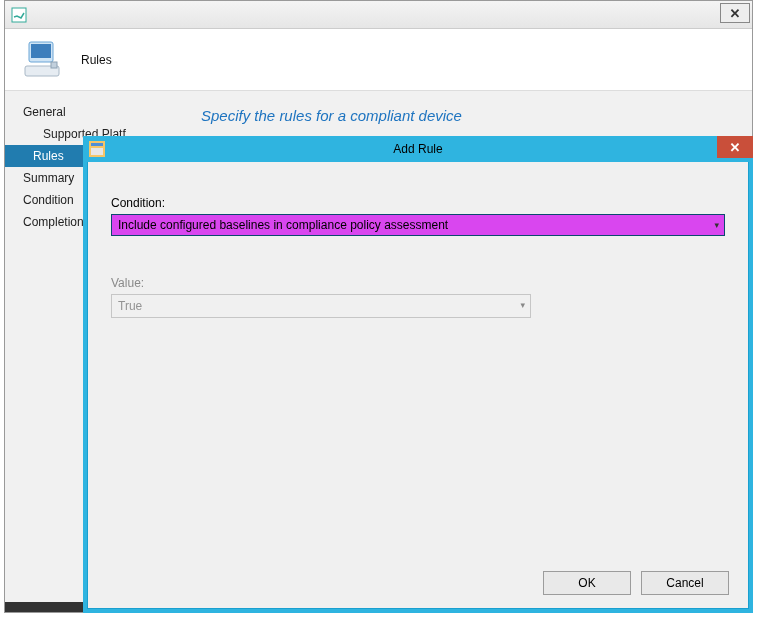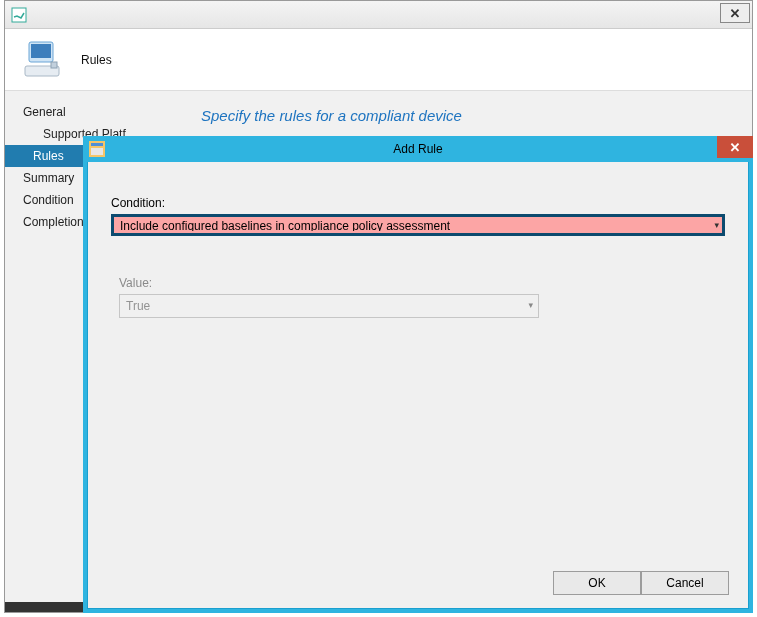--- a/index.html
+++ b/index.html
@@ -30,30 +30,30 @@
   .inner-dialog { position:absolute; left:83px; top:136px; width:670px; height:477px; background:#f0f0f0; border:4px solid #2fb4e0; box-shadow:0 0 0 1px #1a9fcf inset; }
   .id-titlebar { height:26px; background:#2fb4e0; margin:-4px -4px 0 -4px; display:flex; align-items:center; justify-content:center; position:relative; }
   .id-title { font-size:12px; color:#000; }
   .id-icon { position:absolute; left:6px; top:5px; width:16px; height:16px; }
   .id-close { position:absolute; right:0; top:0; width:36px; height:22px; background:#c94f3a; display:flex; align-items:center; justify-content:center; cursor:default;}
   .id-close span { color:#fff; font-size:13px; font-weight:bold; }
 
   .id-body { padding:34px 24px 0 24px; }
   .id-label { font-size:12px; color:#000; margin-bottom:4px; display:block; }
   .id-label.disabled { color:#8a8a8a; }
-  .condition-select { width:100%; height:22px; border:3px solid #0c4a6e; background:#fca5a5; font-size:12px; padding:2px 18px 2px 6px; appearance:none; position:relative; }
+  .condition-select { width:100%; height:22px; border:1px solid #0c4a6e; background:#d946ef; font-size:12px; padding:2px 18px 2px 6px; appearance:none; position:relative; }
   .select-wrap { position:relative; width:100%; }
   .select-caret { position:absolute; right:6px; top:6px; pointer-events:none; font-size:9px; color:#333; }
 
-  .value-block { margin-top:40px; margin-left:8px; }
+  .value-block { margin-top:40px; margin-left:0; }
   .value-select-wrap { position:relative; width:420px; }
   .value-select { width:100%; height:24px; border:1px solid #b5b5b5; background:#f0f0f0; color:#6d6d6d; font-size:12px; padding:2px 18px 2px 6px; appearance:none; }
   .value-caret { position:absolute; right:6px; top:6px; pointer-events:none; font-size:9px; color:#888; }
 
-  .id-buttons { position:absolute; right:20px; bottom:14px; display:flex; }
+  .id-buttons { position:absolute; right:20px; bottom:14px; display:flex; gap:10px; }
   .id-btn { width:88px; height:24px; background:#e9e9e9; border:1px solid #9c9c9c; font-size:12px; cursor:default; display:flex; align-items:center; justify-content:center; }
 </style>
 </head>
 <body>
 
 <div class="outer-window">
   <div class="ow-titlebar">
     <span class="ow-title-icon">
       <svg width="16" height="16" viewBox="0 0 16 16">
           <rect x="1" y="1" width="14" height="14" fill="#fff" stroke="#3a9" stroke-width="1"></rect>

